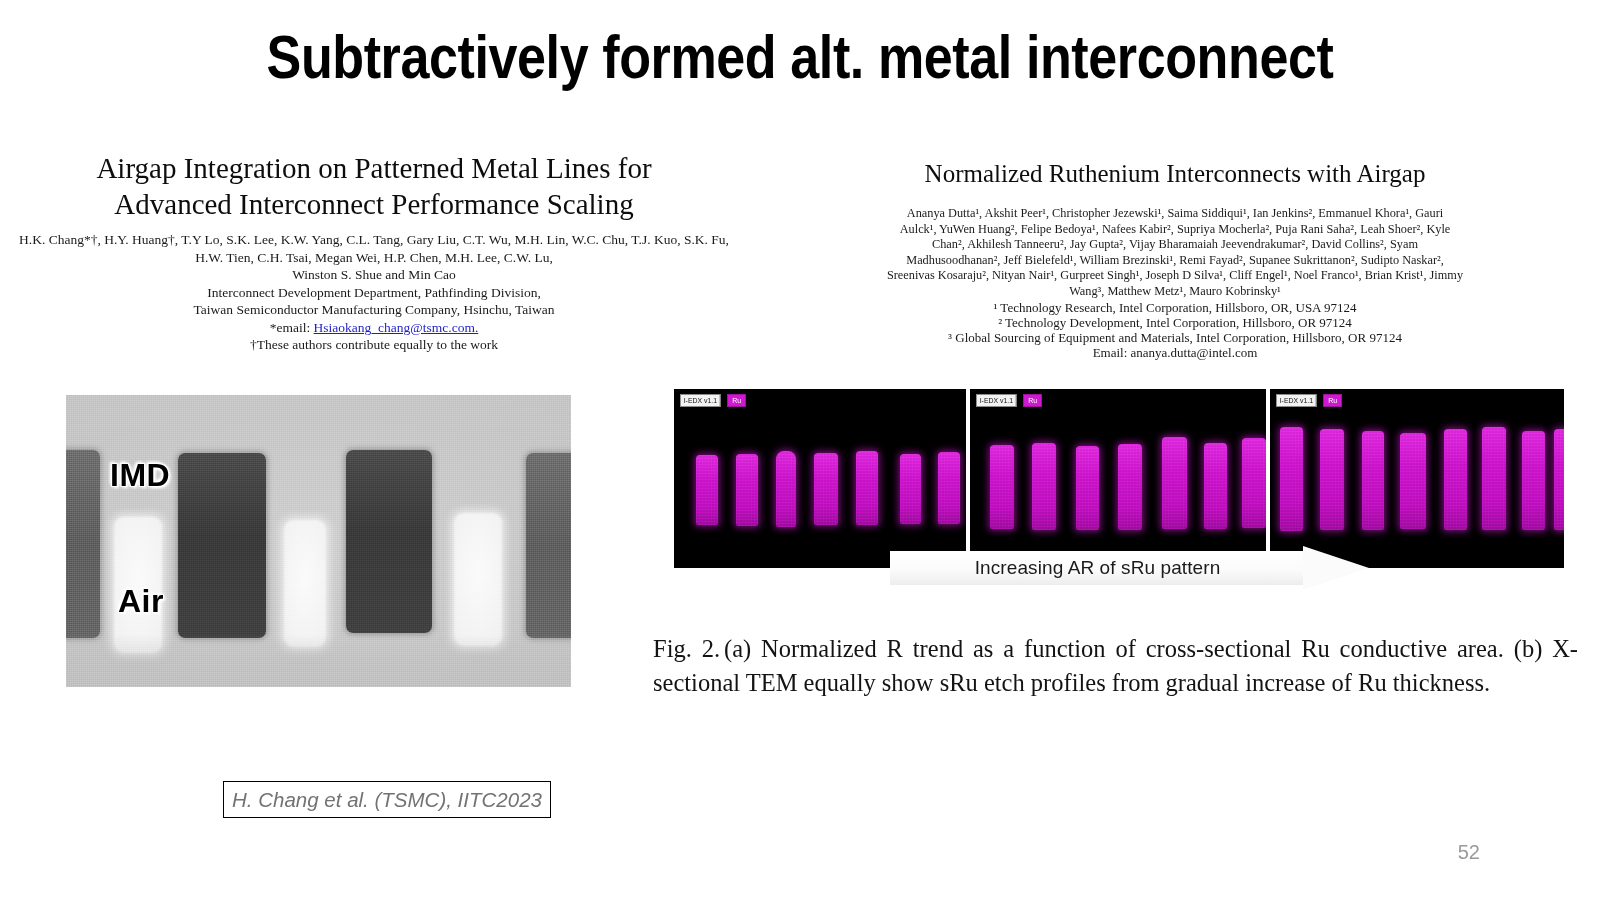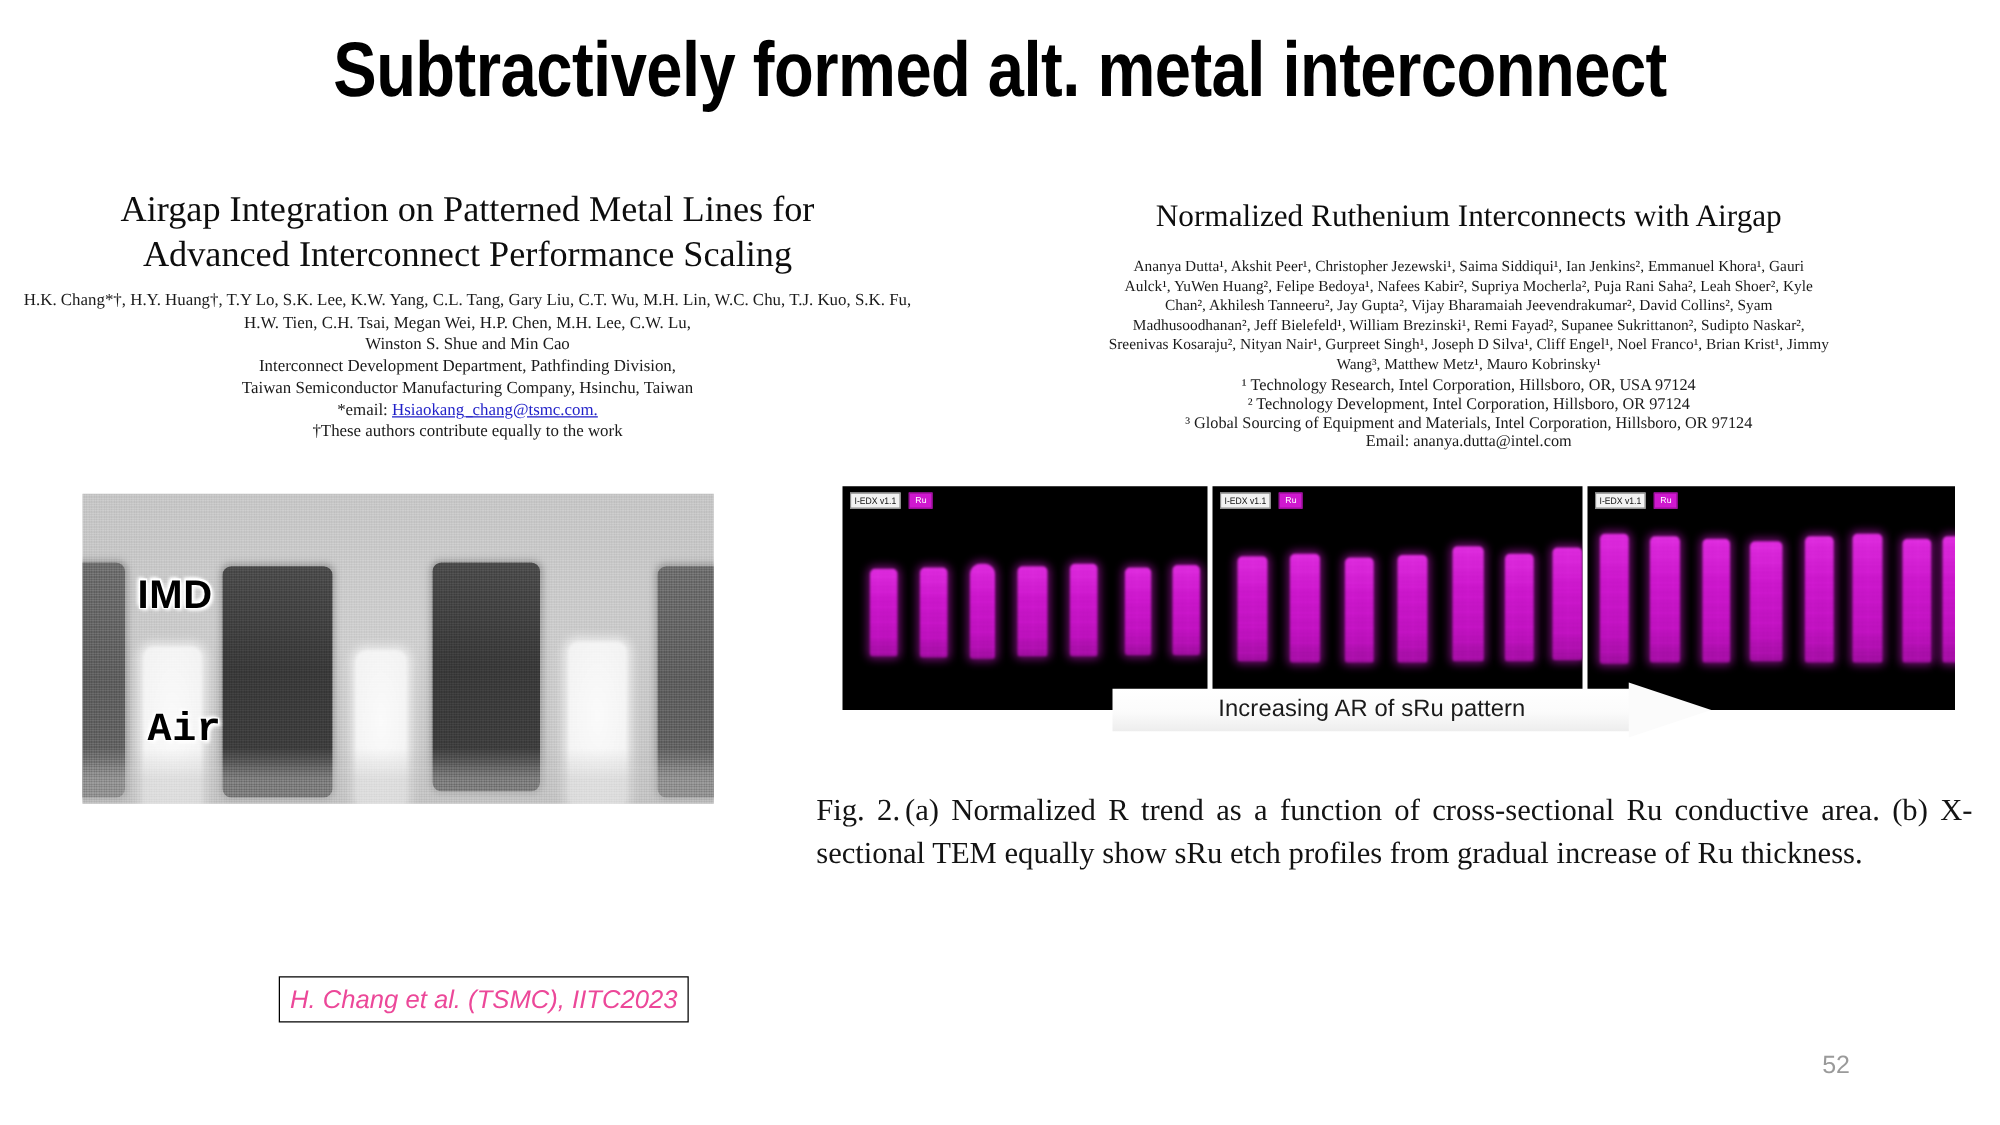--- a/index.html
+++ b/index.html
@@ -48,21 +48,21 @@
   .email-link{color:#1f1fc8;text-decoration:underline;}
 
   
   #intel-paper{left:760px;top:158px;width:830px;}
   #intel-paper .paper-title{font-size:25px;line-height:32px;}
   #intel-paper .paper-authors{font-size:12.3px;line-height:15.6px;margin-top:16px;}
   #intel-paper .affil{font-size:13px;line-height:15.2px;}
 
   
   #tem-tsmc{
-    position:absolute;left:66px;top:395px;width:505px;height:248px;
+    position:absolute;left:66px;top:395px;width:505px;height:292px;
     background:
       radial-gradient(ellipse 160% 120% at 50% 50%, #cfcfcf 0%, #c2c2c2 60%, #bdbdbd 100%);
     overflow:hidden;
   }
   #tem-tsmc .grain{
     position:absolute;inset:0;
     background-image:
       repeating-linear-gradient(0deg, rgba(255,255,255,.10) 0 1px, rgba(0,0,0,.10) 1px 2px),
       repeating-linear-gradient(90deg, rgba(255,255,255,.08) 0 1px, rgba(0,0,0,.08) 1px 2px);
     opacity:.75;mix-blend-mode:overlay;pointer-events:none;
@@ -159,21 +159,21 @@
     font-size:24.5px;line-height:34px;color:#131313;
     text-align:justify;
   }
   #fig-caption .fignum{margin-right:4px;}
 
   
   .cite-box{
     position:absolute;
     border:1.6px solid #000000;background:#ffffff;
     font-family:"Liberation Sans", sans-serif;
-    font-style:italic;font-size:20.5px;color:#ec4899;
+    font-style:italic;font-size:20.5px;color:#737373;
     display:flex;align-items:center;justify-content:center;
     white-space:nowrap;
   }
   #cite-tsmc{left:223px;top:781px;width:326px;height:35px;}
   #cite-intel{left:944px;top:781px;width:326px;height:35px;}
 
   
   #slide-number{
     position:absolute;right:120px;bottom:36px;
     font-family:"Liberation Sans", sans-serif;
@@ -228,21 +228,21 @@
     <div class="metal-line" style="left:112px;top:58px;width:88px;height:185px;"></div>
     <div class="airgap" style="left:218px;top:125px;width:42px;height:127px;"></div>
     <div class="metal-line" style="left:280px;top:55px;width:86px;height:183px;"></div>
     <div class="airgap" style="left:388px;top:118px;width:48px;height:133px;"></div>
     <div class="metal-line light" style="left:460px;top:58px;width:62px;height:185px;"></div>
 
     <div class="soften"></div>
     <div class="grain"></div>
 
     <div class="tem-label" style="left:44px;top:62px;">IMD</div>
-    <div class="tem-label" style="left:52px;top:170px;font-family:Liberation Mono, monospace;">Air</div>
+    <div class="tem-label" style="left:52px;top:188px;">Air</div>
   </div>
 
   <div id="tem-intel">
 
     <div class="edx-panel" style="width:292px;">
       <div class="edx-badge">
         <span class="tag">I-EDX v1.1</span>
         <span class="chip">Ru</span>
       </div>
       <div class="pillars">

